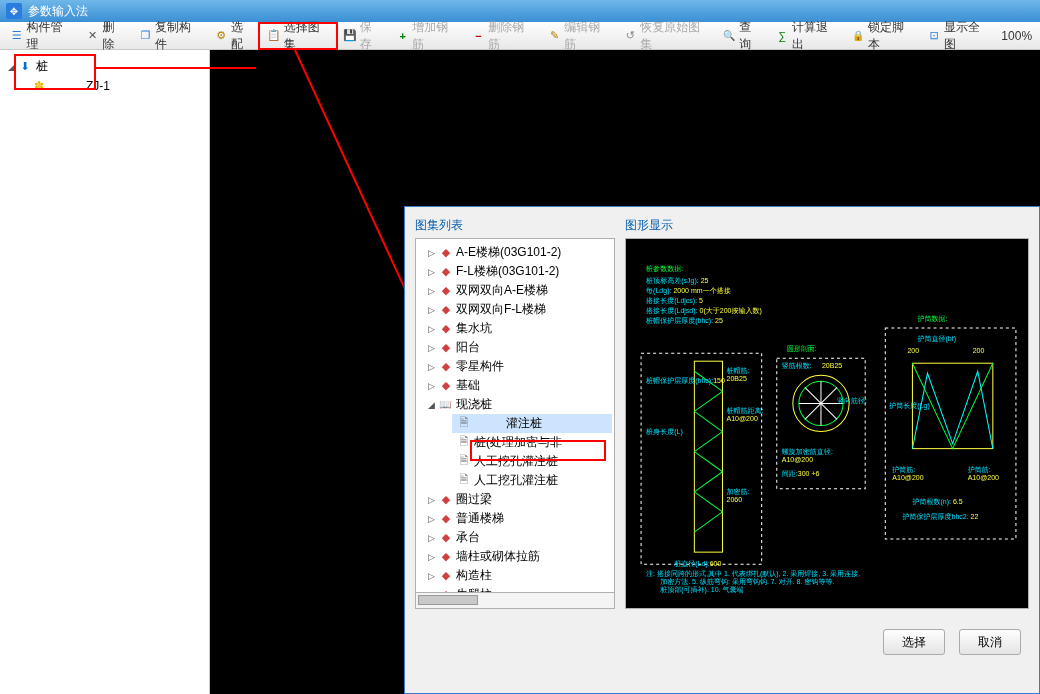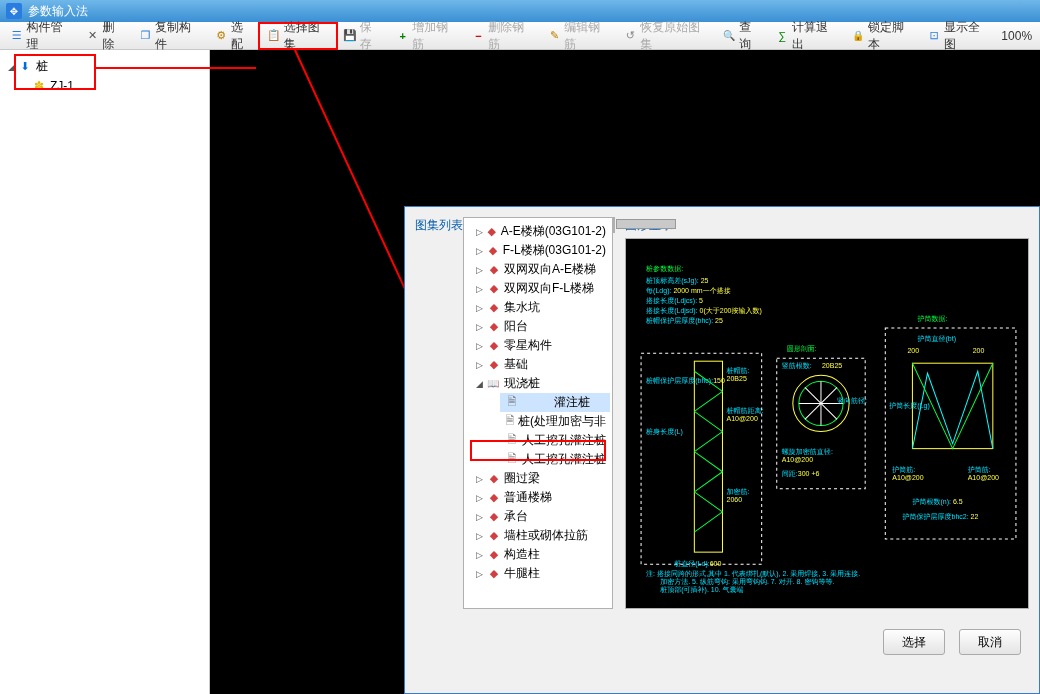--- a/index.html
+++ b/index.html
@@ -78,21 +78,21 @@
   width: 210px;
   background: #fff;
   border-right: 1px solid #c8c8c8;
   padding: 6px 4px;
 }
 .tree-node {
   display: flex;
   align-items: center;
   padding: 2px 4px;
 }
-.tree-child { margin-left: 24px; }
+.tree-child { margin-left: 24px; gap: 36px; }
 .tree-node .node-icon {
   width: 14px; height: 14px; margin-right: 4px;
   display: inline-flex; align-items: center; justify-content: center;
 }
 .ico-pile::before { content: "⬇"; color: #006cd8; font-size: 11px; }
 .ico-gear::before { content: "✽"; color: #e6b800; font-size: 12px; }
 .canvas-area {
   flex: 1;
   background: #000;
   position: relative;
@@ -139,21 +139,21 @@
 .dt-btn.close { background: #e04040; }
 .dialog-body {
   display: flex;
   padding: 10px;
   gap: 10px;
   height: calc(100% - 28px - 46px);
 }
 .dlg-left {
   width: 200px;
   display: flex;
-  flex-direction: row;
+  flex-direction: column;
 }
 .dlg-right {
   flex: 1;
   display: flex;
   flex-direction: column;
 }
 .panel-label { color: #0a5fb0; padding-bottom: 4px; }
 .dlg-list {
   flex: 1;
   background: #fff;

